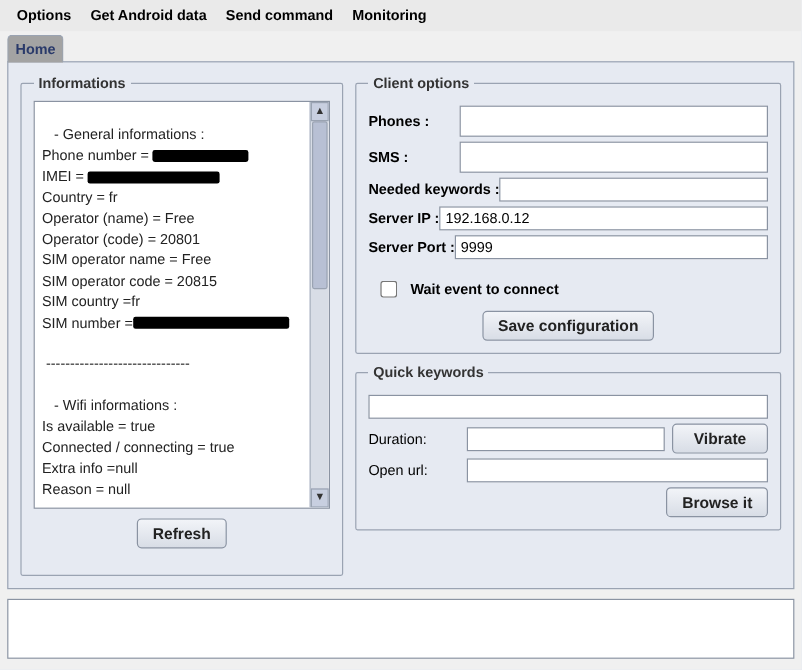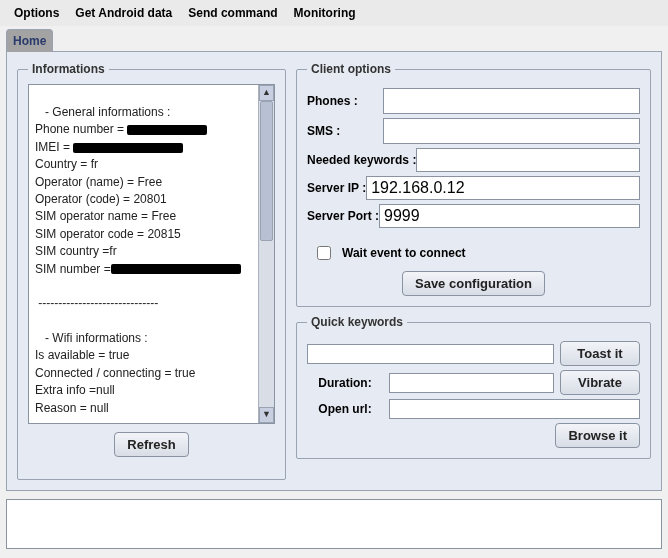--- a/index.html
+++ b/index.html
@@ -121,38 +121,38 @@
     margin: 4px 0;
   }
   .form-row label {
     font-weight: bold;
     white-space: nowrap;
   }
   .form-row input[type="text"] {
     flex: 1;
     border: 1px solid #8a93a2;
     padding: 2px 4px;
-    font-size: 16px;
+    font-size: 12px;
     background: #fff;
     min-width: 0;
   }
   .tall-input input[type="text"] { height: 26px; }
   .check-row {
     display: flex; align-items: center; gap: 8px;
     margin: 15px 0 4px 6px;
     font-weight: bold;
   }
   .check-row input[type="checkbox"] {
     width: 14px; height: 14px;
   }
   .quick-row {
     display: flex; align-items: center; gap: 6px;
     margin: 4px 0;
   }
-  .quick-row label { font-weight: bold; white-space: nowrap; text-align: center; }
+  .quick-row label { font-weight: normal; white-space: nowrap; }
   .quick-row input[type="text"] {
     flex: 1;
     border: 1px solid #8a93a2;
     padding: 2px 4px;
     font-size: 12px;
     background: #fff;
     min-width: 0;
   }
   .quick-row .btn, .right-align .btn { min-width: 80px; }
   .right-align { display:flex; justify-content:flex-end; margin-top:4px; }
@@ -250,21 +250,20 @@
       <div class="center-row">
         <button class="btn">Save configuration</button>
       </div>
     </fieldset>
 
     <fieldset>
       <legend>Quick keywords</legend>
 
       <div class="quick-row">
         <input type="text" value="" style="">
-        <button class="btn">Toast it</button>
       </div>
       <div class="quick-row">
         <label class="lbl-w2">Duration:</label>
         <input type="text" value="" style="">
         <button class="btn">Vibrate</button>
       </div>
       <div class="quick-row">
         <label class="lbl-w2">Open url:</label>
         <input type="text" value="" style="">
       </div>

